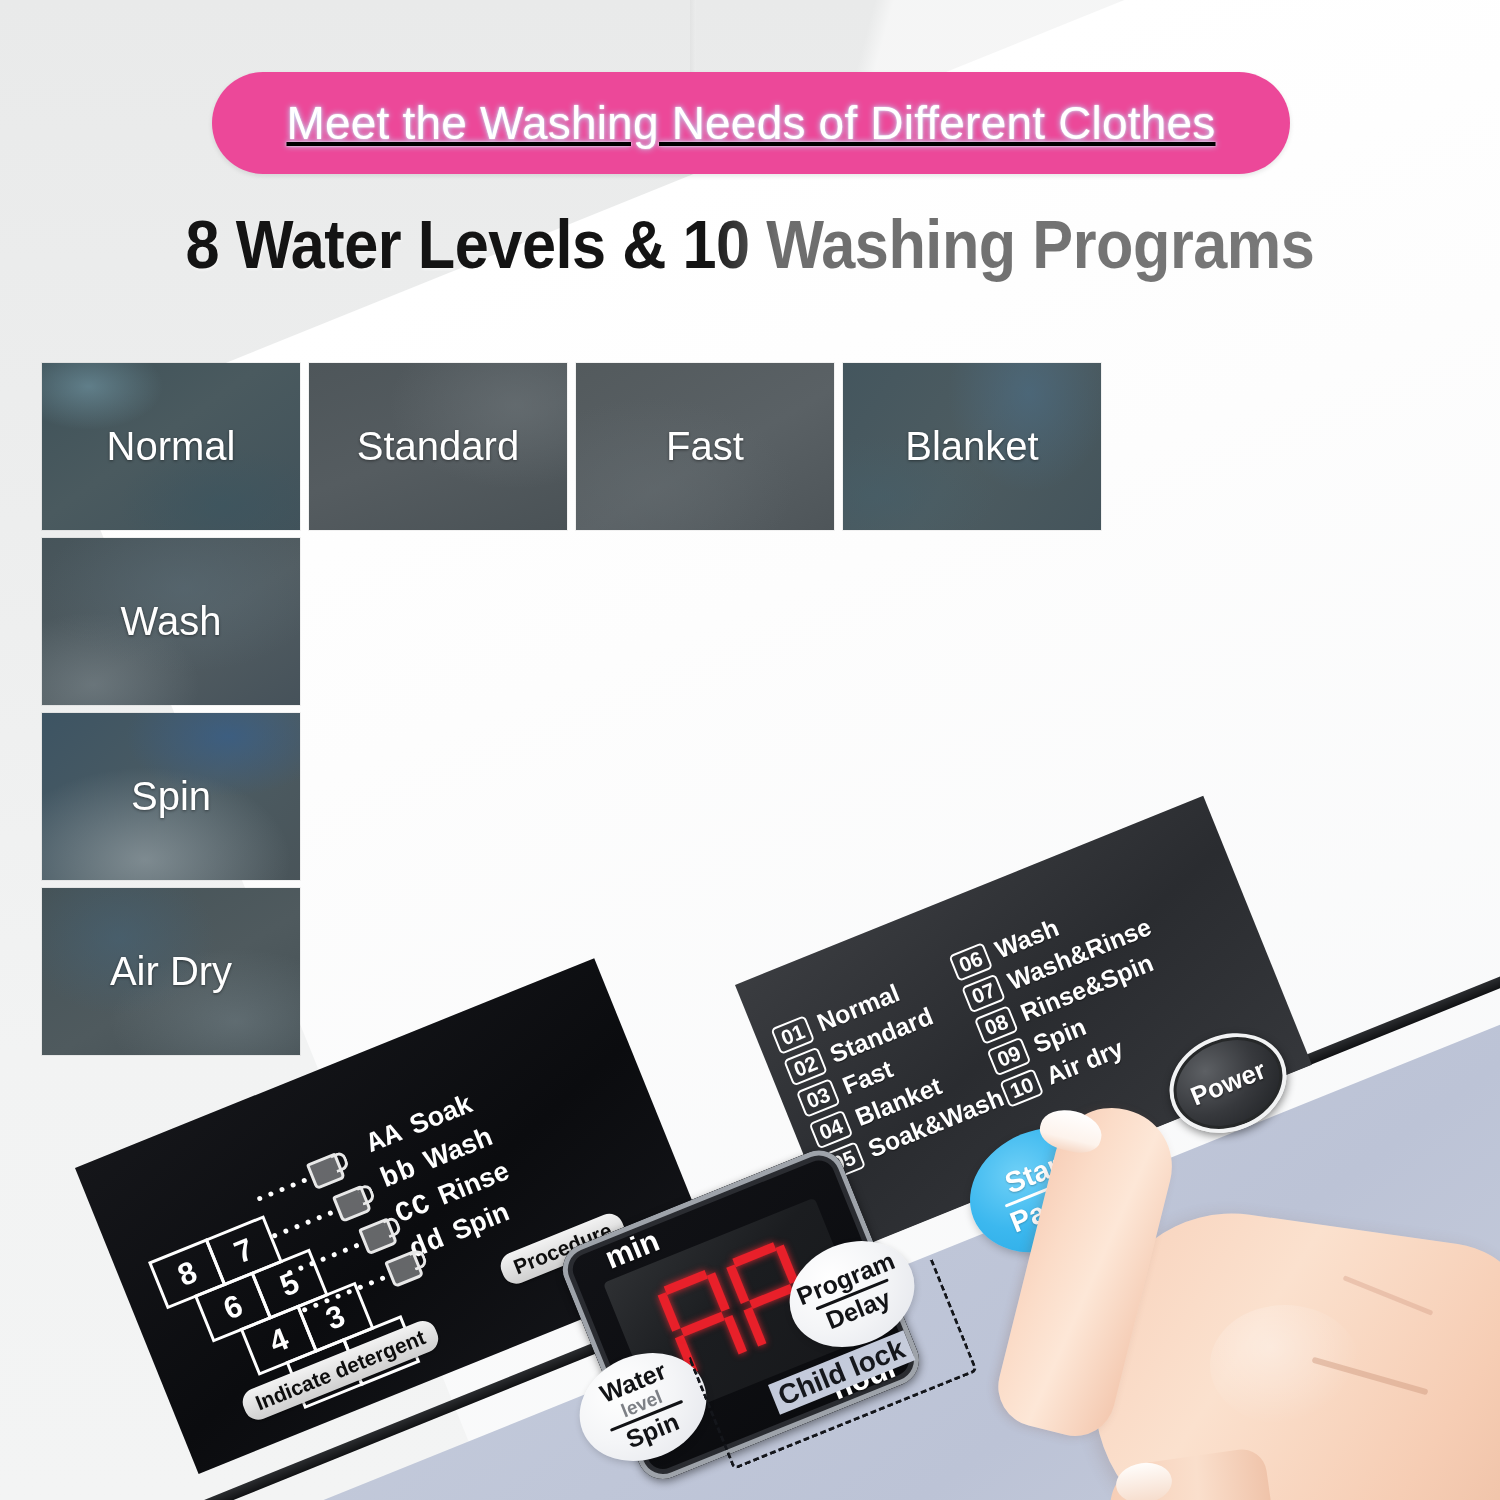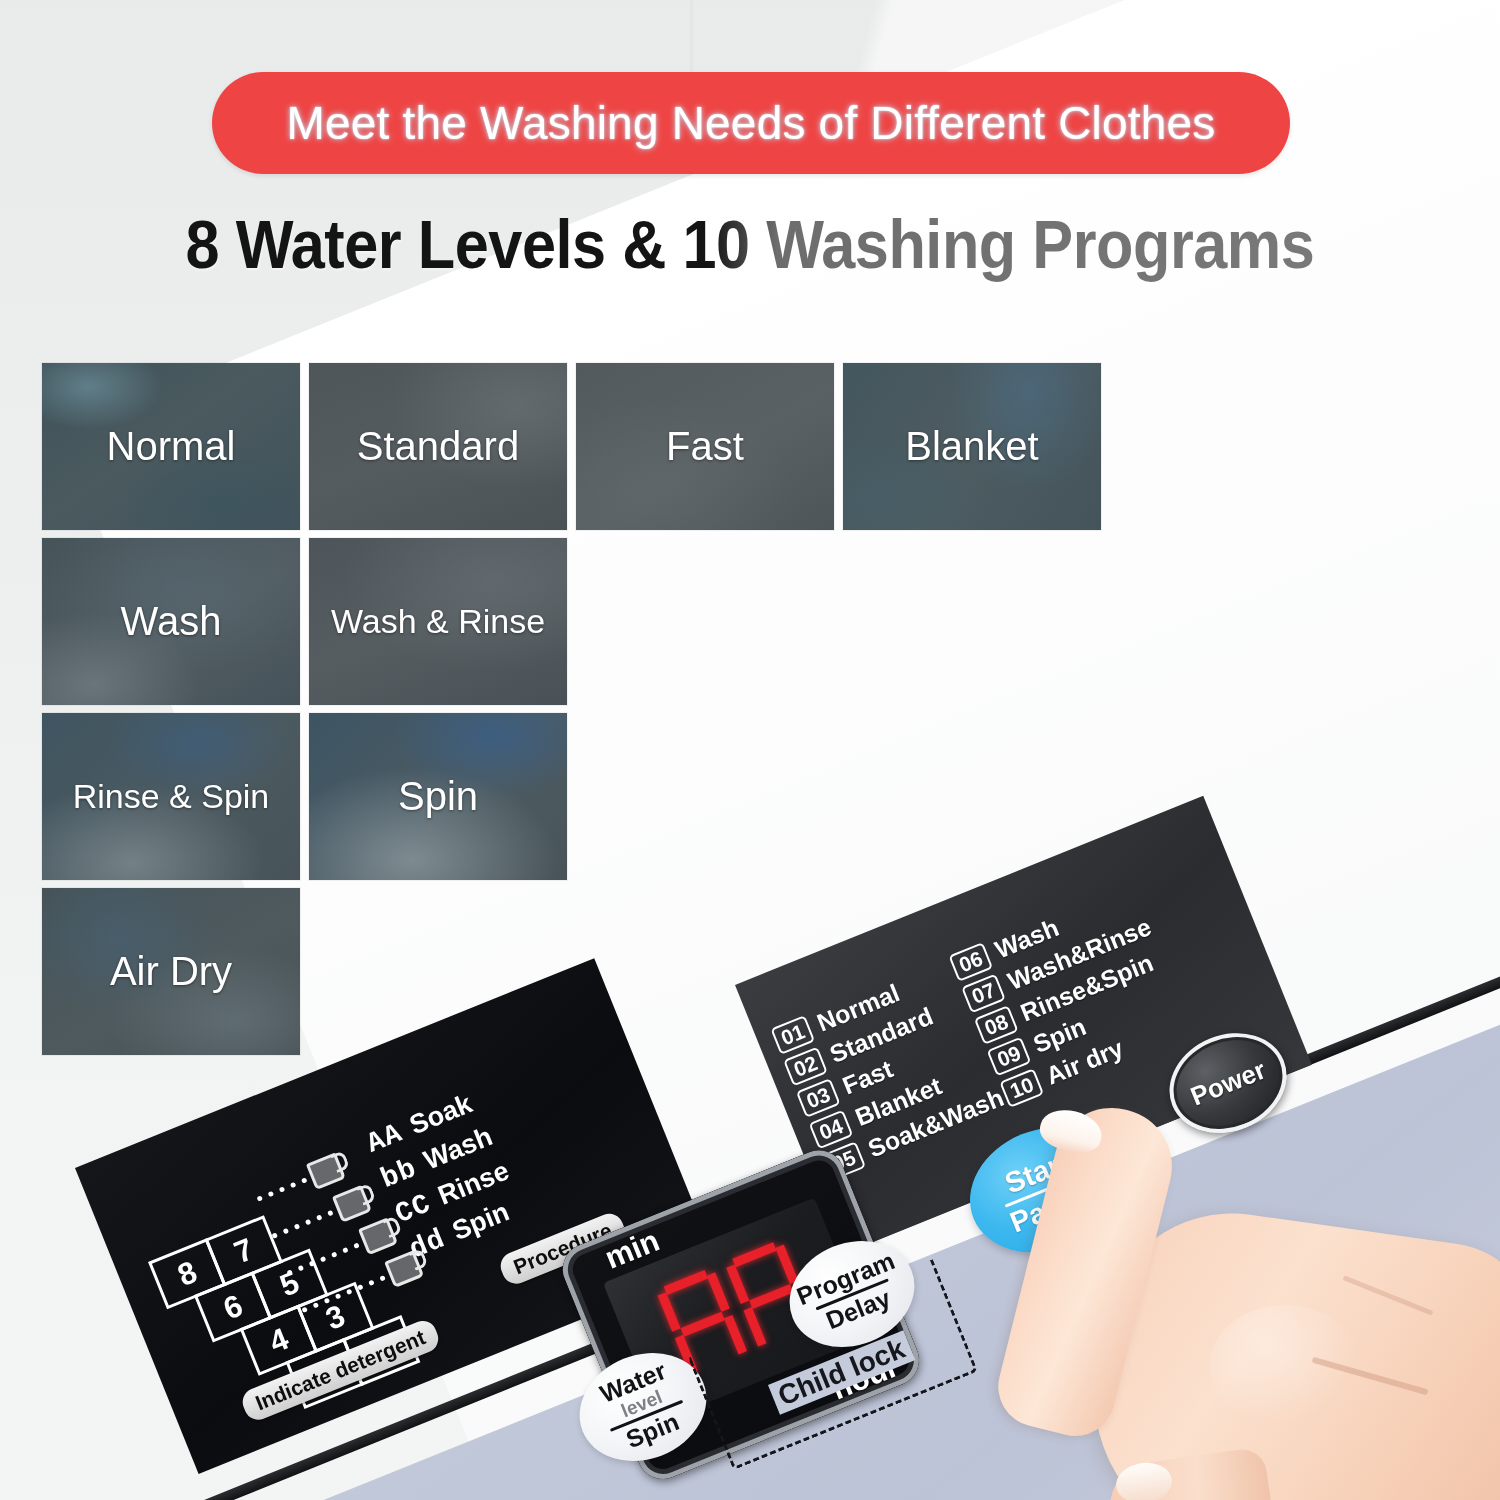--- a/index.html
+++ b/index.html
@@ -516,21 +516,21 @@
     <div id="knuckle1"></div>
     <div id="crease"></div>
     <div id="crease2"></div>
     <div id="thumb"></div>
     <div id="thumbnail"></div>
     <div id="finger"></div>
     <div id="nail"></div>
   </div>
 </div>
 
-<div id="pill" style="background: #ef4444;">
+<div id="pill" style="background: #ec4899; text-decoration: underline;">
   <span id="pill-text">Meet the Washing Needs of Different Clothes</span>
 </div>
 <div id="headline">8 Water Levels &amp; 10 Washing Programs</div>
 
 <div id="tiles">
   <div class="trow">
     <div class="tile">
       <span class="tex tex-a"></span>
       <span class="lbl">Normal</span>
     </div>
@@ -546,31 +546,23 @@
       <span class="tex tex-d"></span>
       <span class="lbl">Blanket</span>
     </div>
   </div>
 
   <div class="trow">
     <div class="tile">
       <span class="tex tex-f"></span>
       <span class="lbl">Wash</span>
     </div>
-    <div class="tile">
-      <span class="tex tex-g"></span>
-      <span class="lbl sm">Wash &amp; Rinse</span>
-    </div>
   </div>
 
   <div class="trow">
-    <div class="tile">
-      <span class="tex tex-h"></span>
-      <span class="lbl sm">Rinse &amp; Spin</span>
-    </div>
     <div class="tile">
       <span class="tex tex-i"></span>
       <span class="lbl">Spin</span>
     </div>
   </div>
 
   <div class="trow">
     <div class="tile">
       <span class="tex tex-j"></span>
       <span class="lbl">Air Dry</span>

